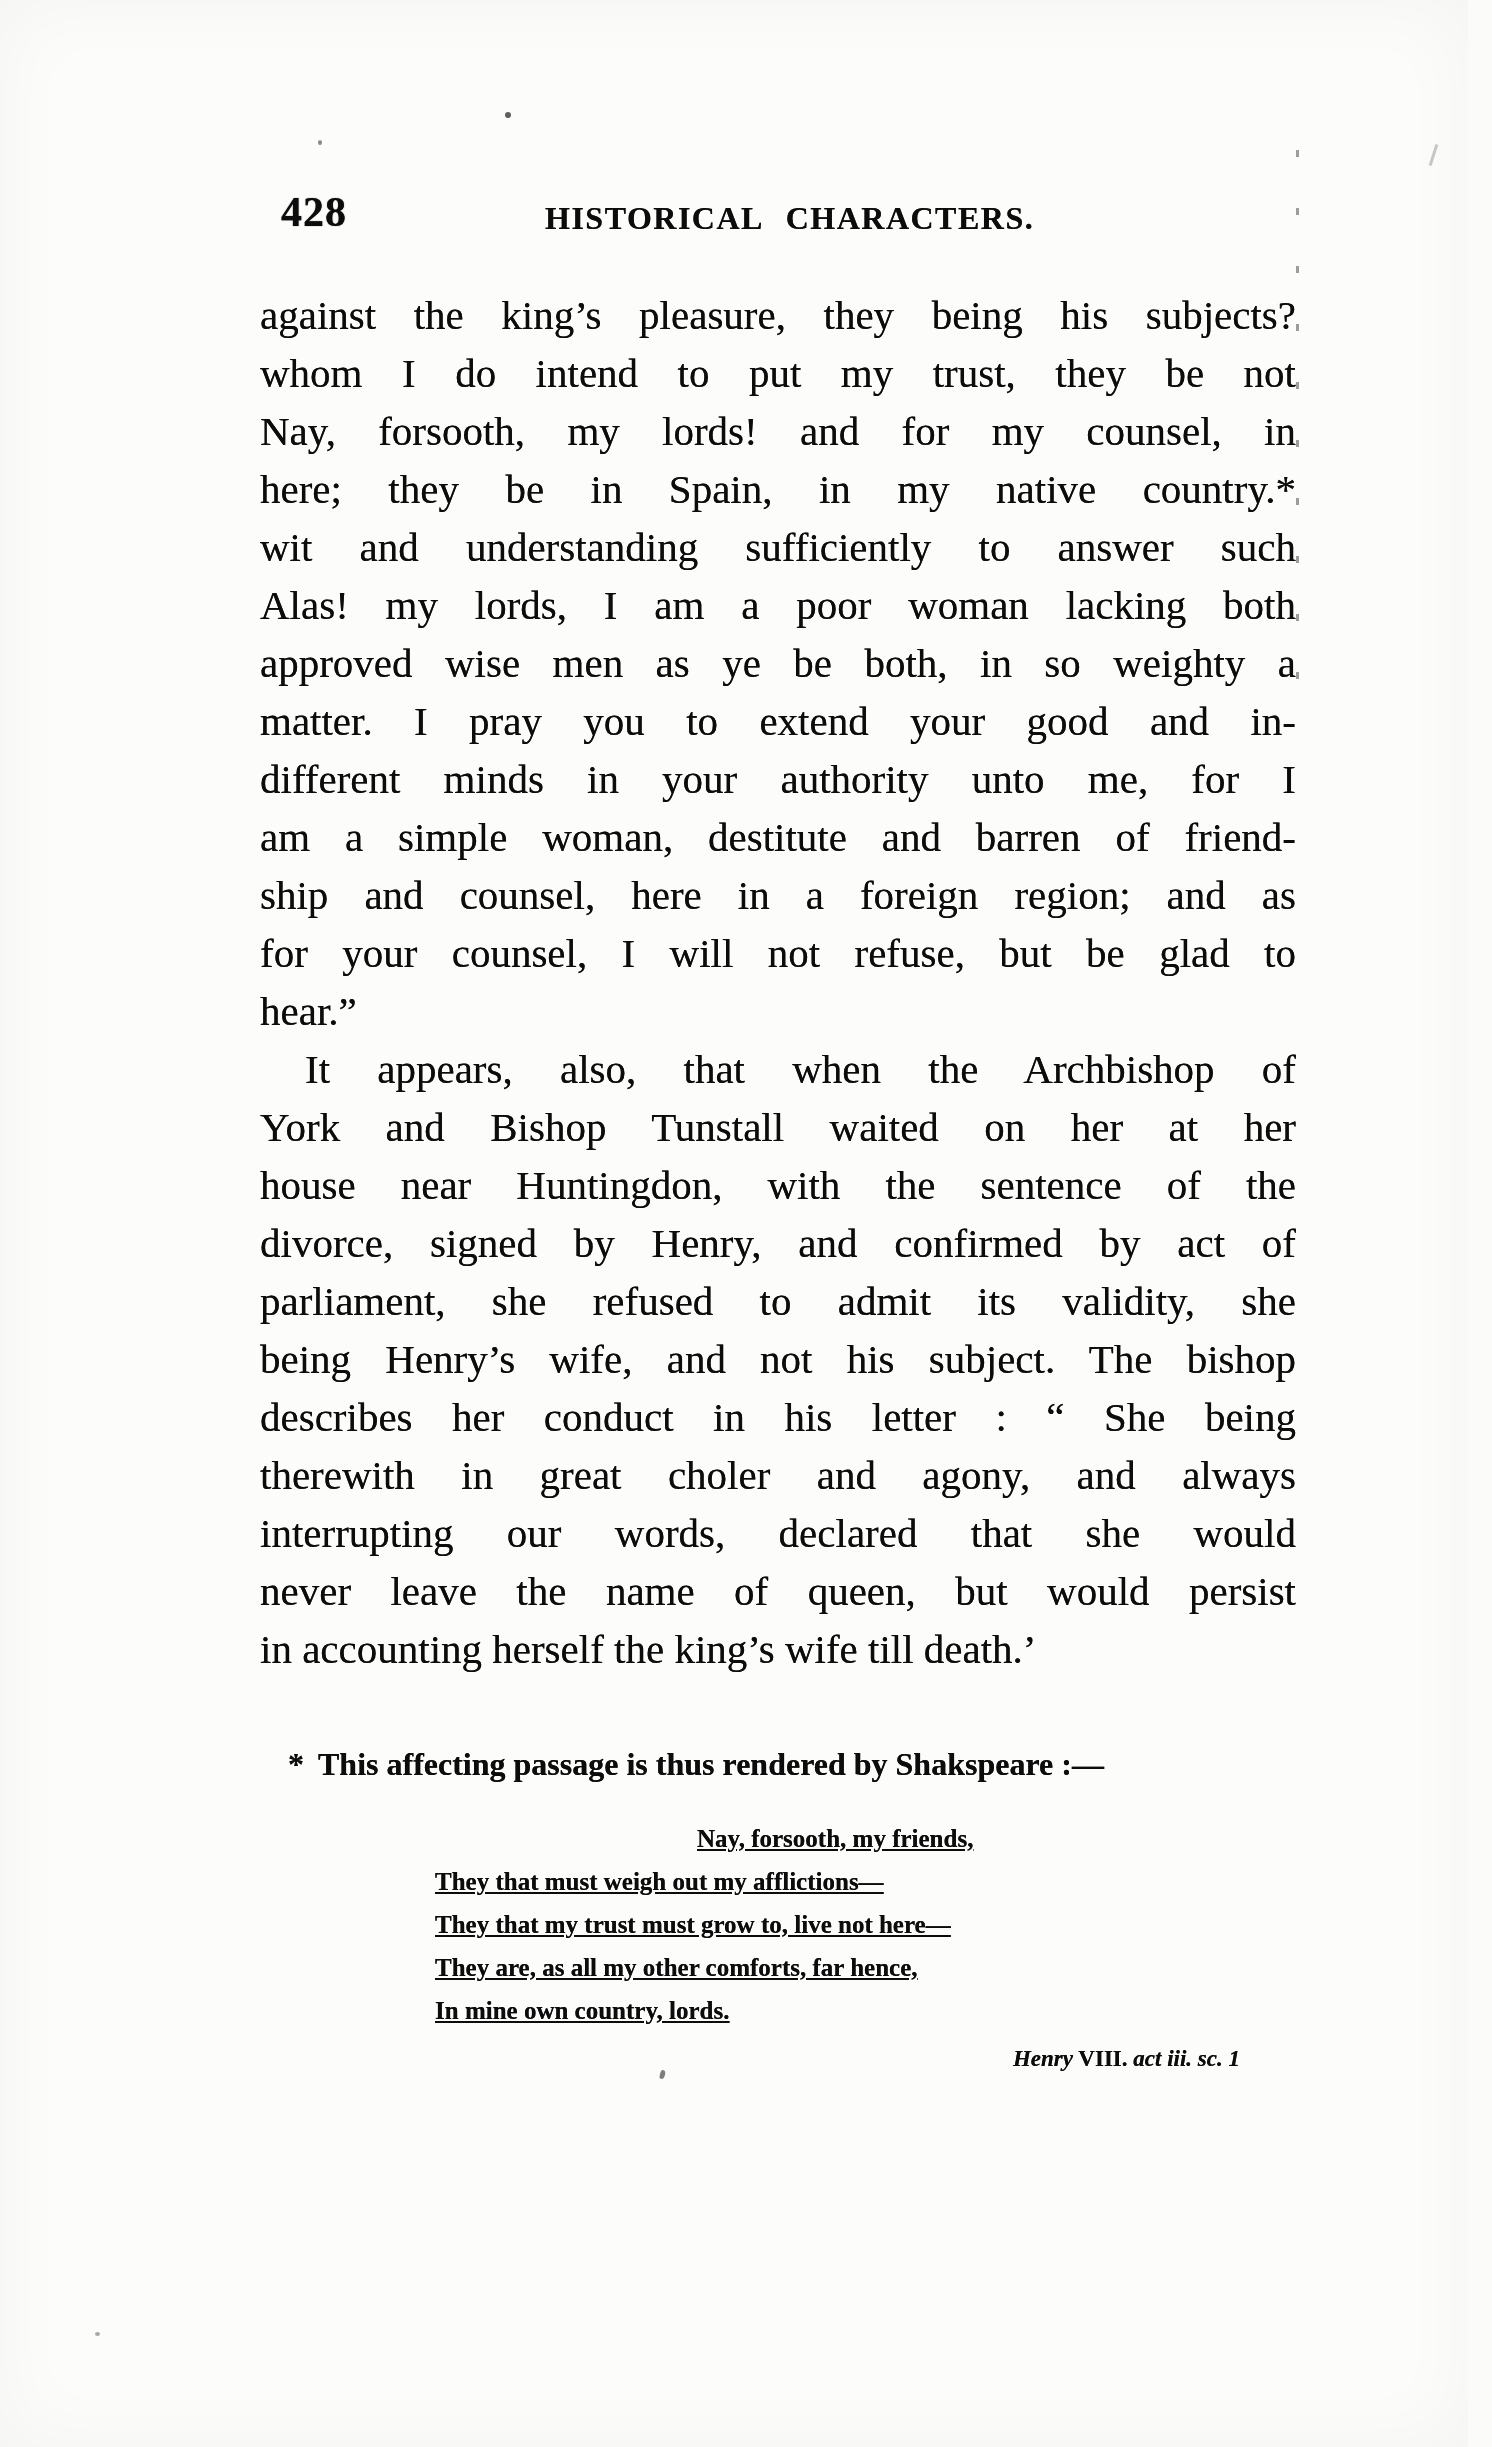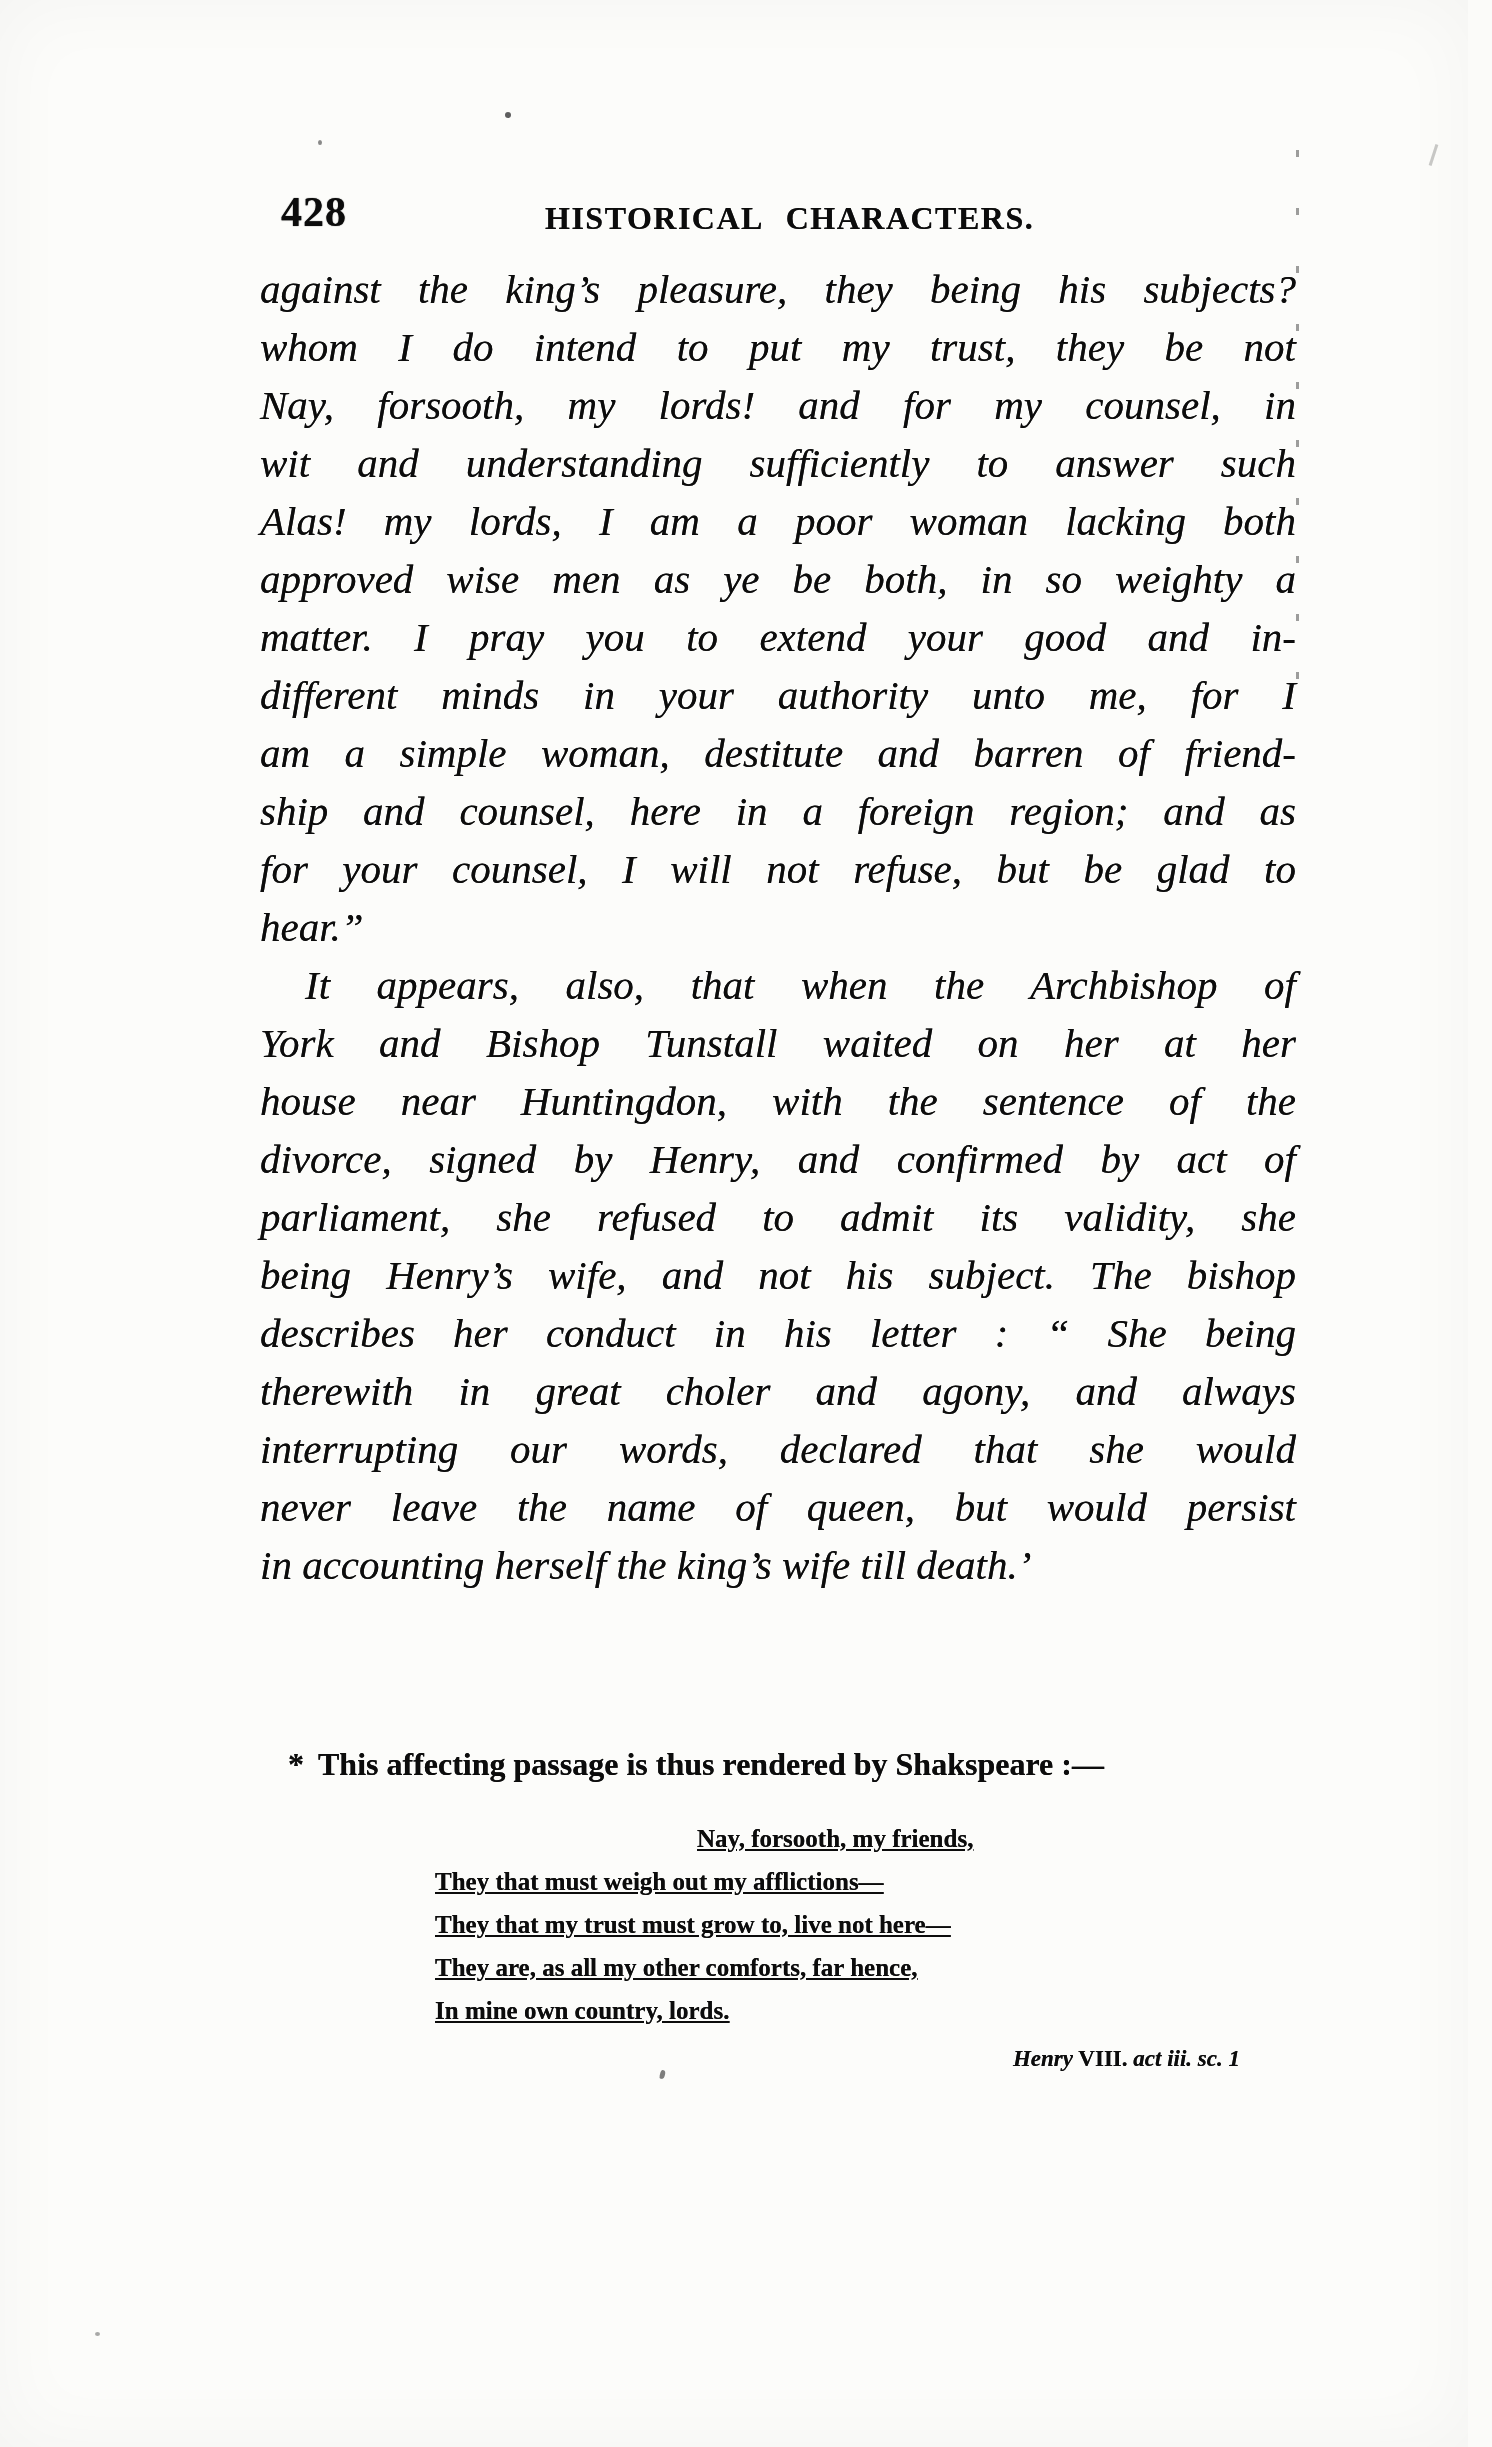--- a/index.html
+++ b/index.html
@@ -35,26 +35,25 @@
     font-weight: 700;
     letter-spacing: 1.5px;
     word-spacing: 14px;
     text-shadow: 0 0 0.6px rgba(0,0,0,0.7);
     white-space: nowrap;
   }
   
   .body-text {
     position: absolute;
     left: 260px;
-    top: 260px;
+    top: 286px;
     width: 1036px;
     font-size: 41px;
     line-height: 58px;
     text-shadow: 0 0 0.6px rgba(0,0,0,0.8);
-    font-style: italic;
   }
   .line {
     text-align: justify;
     text-align-last: justify;
     white-space: normal;
   }
   .line.para-end {
     text-align-last: left;
   }
   .line.indent {
@@ -127,20 +126,21 @@
 
 <div class="page">
 
   <span class="page-number">428</span>
   <span class="running-title">HISTORICAL CHARACTERS.</span>
 
   <div class="body-text">
     <div class="line">against the king’s pleasure, they being his subjects?</div>
     <div class="line">whom I do intend to put my trust, they be not</div>
     <div class="line">Nay, forsooth, my lords! and for my counsel, in</div>
+    <div class="line">here; they be in Spain, in my native country.*</div>
     <div class="line">wit and understanding sufficiently to answer such</div>
     <div class="line">Alas! my lords, I am a poor woman lacking both</div>
     <div class="line">approved wise men as ye be both, in so weighty a</div>
     <div class="line">matter. I pray you to extend your good and in-</div>
     <div class="line">different minds in your authority unto me, for I</div>
     <div class="line">am a simple woman, destitute and barren of friend-</div>
     <div class="line">ship and counsel, here in a foreign region; and as</div>
     <div class="line">for your counsel, I will not refuse, but be glad to</div>
     <div class="line para-end">hear.”</div>
 

